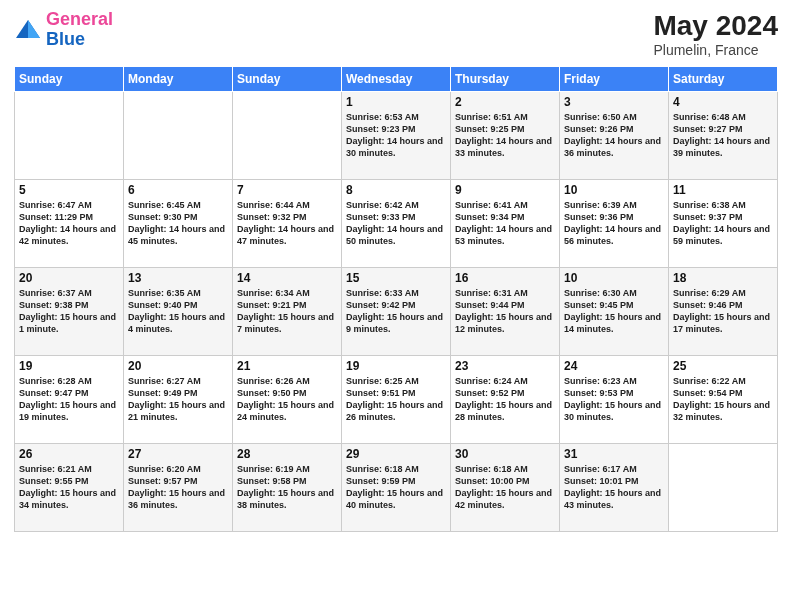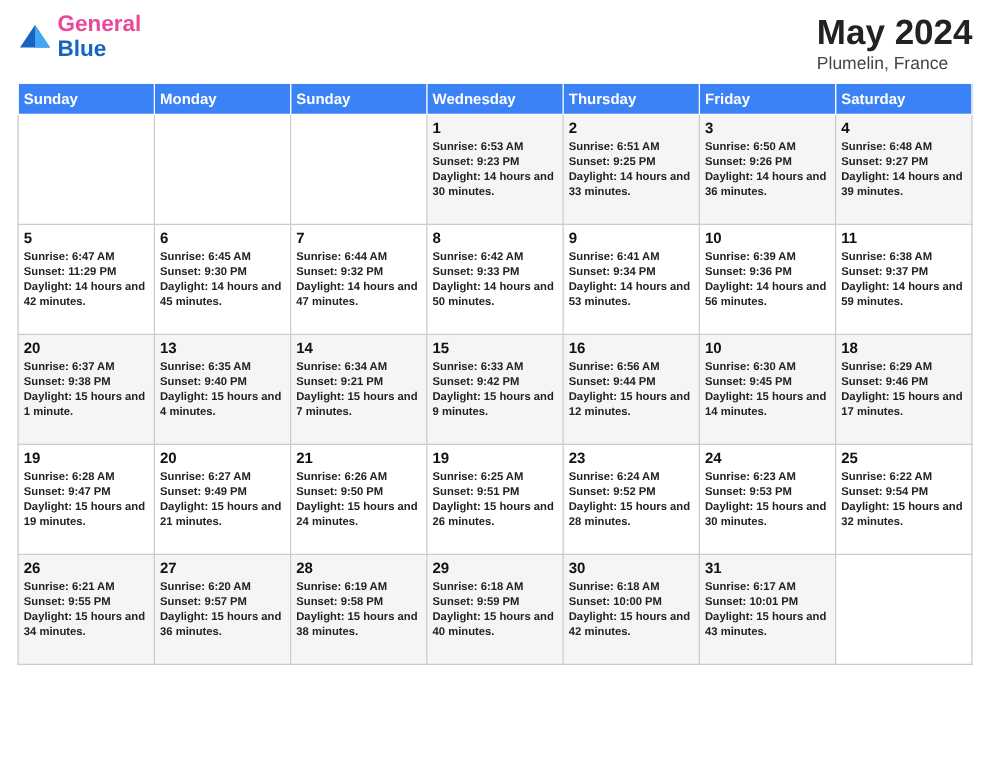--- a/index.html
+++ b/index.html
@@ -240,21 +240,21 @@
           </td>
           <td>
             <span class="day-num">15</span>
             <div class="cell-info">Sunrise: 6:33 AM
 Sunset: 9:42 PM
 Daylight: 15 hours
 and 9 minutes.</div>
           </td>
           <td>
             <span class="day-num">16</span>
-            <div class="cell-info">Sunrise: 6:56 AM
+            <div class="cell-info">Sunrise: 6:31 AM
 Sunset: 9:44 PM
 Daylight: 15 hours
 and 12 minutes.</div>
           </td>
           <td>
             <span class="day-num">10</span>
             <div class="cell-info">Sunrise: 6:30 AM
 Sunset: 9:45 PM
 Daylight: 15 hours
 and 14 minutes.</div>

